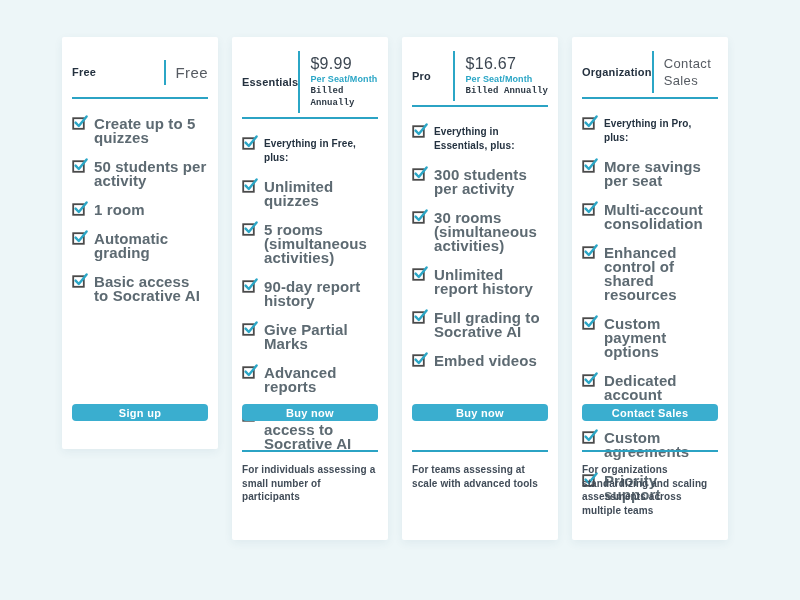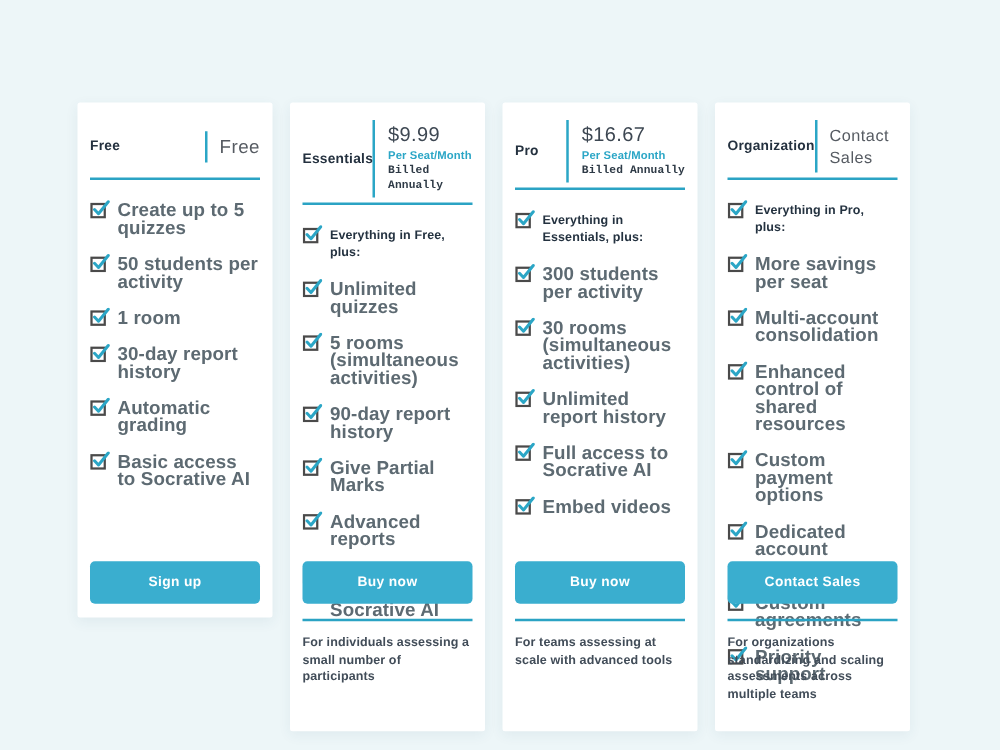--- a/index.html
+++ b/index.html
@@ -9,21 +9,20 @@
     font-family: "Liberation Sans", "DejaVu Sans", sans-serif;
     position: relative;
   }
   .cards {
     position: absolute;
     left: 62px;
     top: 37px;
     display: flex;
     gap: 14px;
     align-items: flex-start;
-    margin-top: 45px;
   }
   .card {
     position: relative;
     width: 156px;
     background: #ffffff;
     border-radius: 2px;
     box-shadow: 0 3px 10px rgba(40, 90, 110, 0.07);
     padding: 14px 10px 0 10px;
   }
   .card.short { height: 412px; }
@@ -115,21 +114,21 @@
   .features li.bold .feat-text {
     font-size: 10px;
     font-weight: 700;
     color: #243240;
   }
   .cta-button {
     position: absolute;
     top: 367px;
     left: 10px;
     right: 10px;
-    height: 34px;
+    height: 17px;
     background: #3aaecf;
     border: none;
     border-radius: 4px;
     color: #ffffff;
     font-family: "Liberation Sans", "DejaVu Sans", sans-serif;
     font-size: 11px;
     font-weight: 700;
     letter-spacing: 0.3px;
     cursor: pointer;
   }
@@ -192,26 +191,20 @@
       <li>
           <svg class="check-icon" viewBox="0 0 16 15">
             <use href="#check-glyph"></use>
           </svg>
           <span class="feat-text">1 room</span>
         </li>
       <li>
           <svg class="check-icon" viewBox="0 0 16 15">
             <use href="#check-glyph"></use>
           </svg>
-          <span class="feat-text">30-day report history</span>
-        </li>
-      <li>
-          <svg class="check-icon" viewBox="0 0 16 15">
-            <use href="#check-glyph"></use>
-          </svg>
           <span class="feat-text">Automatic grading</span>
         </li>
       <li>
           <svg class="check-icon" viewBox="0 0 16 15">
             <use href="#check-glyph"></use>
           </svg>
           <span class="feat-text">Basic access to Socrative AI</span>
         </li>
     </ul>
     <button class="cta-button">Sign up</button>
@@ -310,21 +303,21 @@
       <li>
           <svg class="check-icon" viewBox="0 0 16 15">
             <use href="#check-glyph"></use>
           </svg>
           <span class="feat-text">Unlimited report history</span>
         </li>
       <li>
           <svg class="check-icon" viewBox="0 0 16 15">
             <use href="#check-glyph"></use>
           </svg>
-          <span class="feat-text">Full access to Socrative AI</span>
+          <span class="feat-text">Full grading to Socrative AI</span>
         </li>
       <li>
           <svg class="check-icon" viewBox="0 0 16 15">
             <use href="#check-glyph"></use>
           </svg>
           <span class="feat-text">Embed videos</span>
         </li>
     </ul>
     <button class="cta-button">Buy now</button>
     <div class="card-footer">

